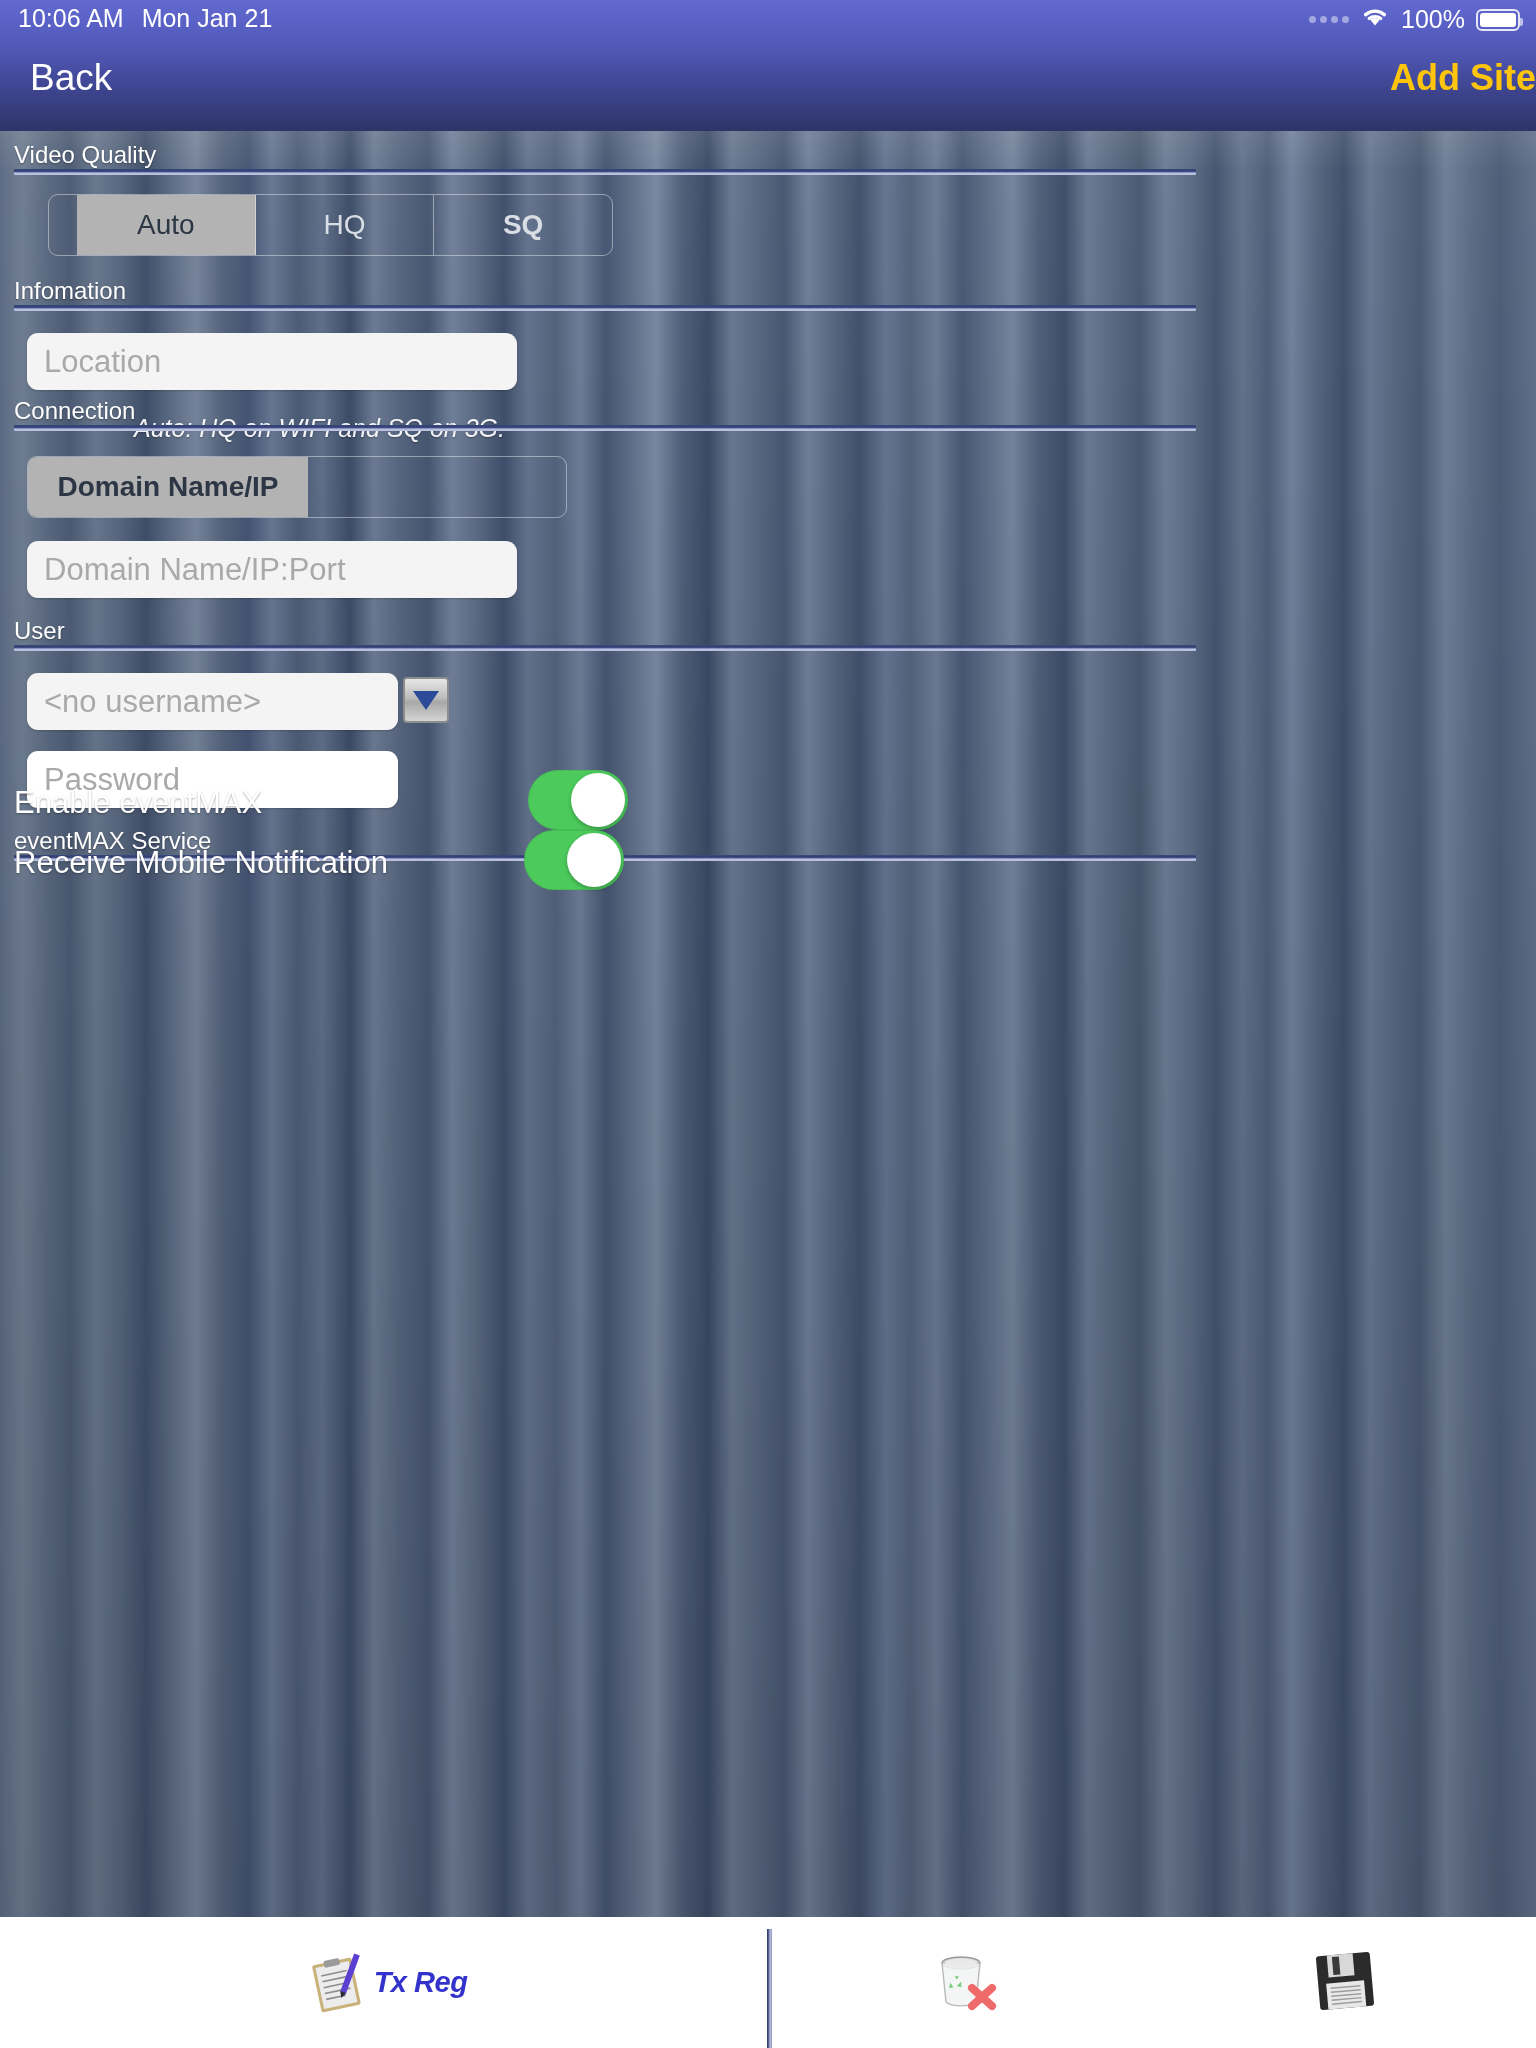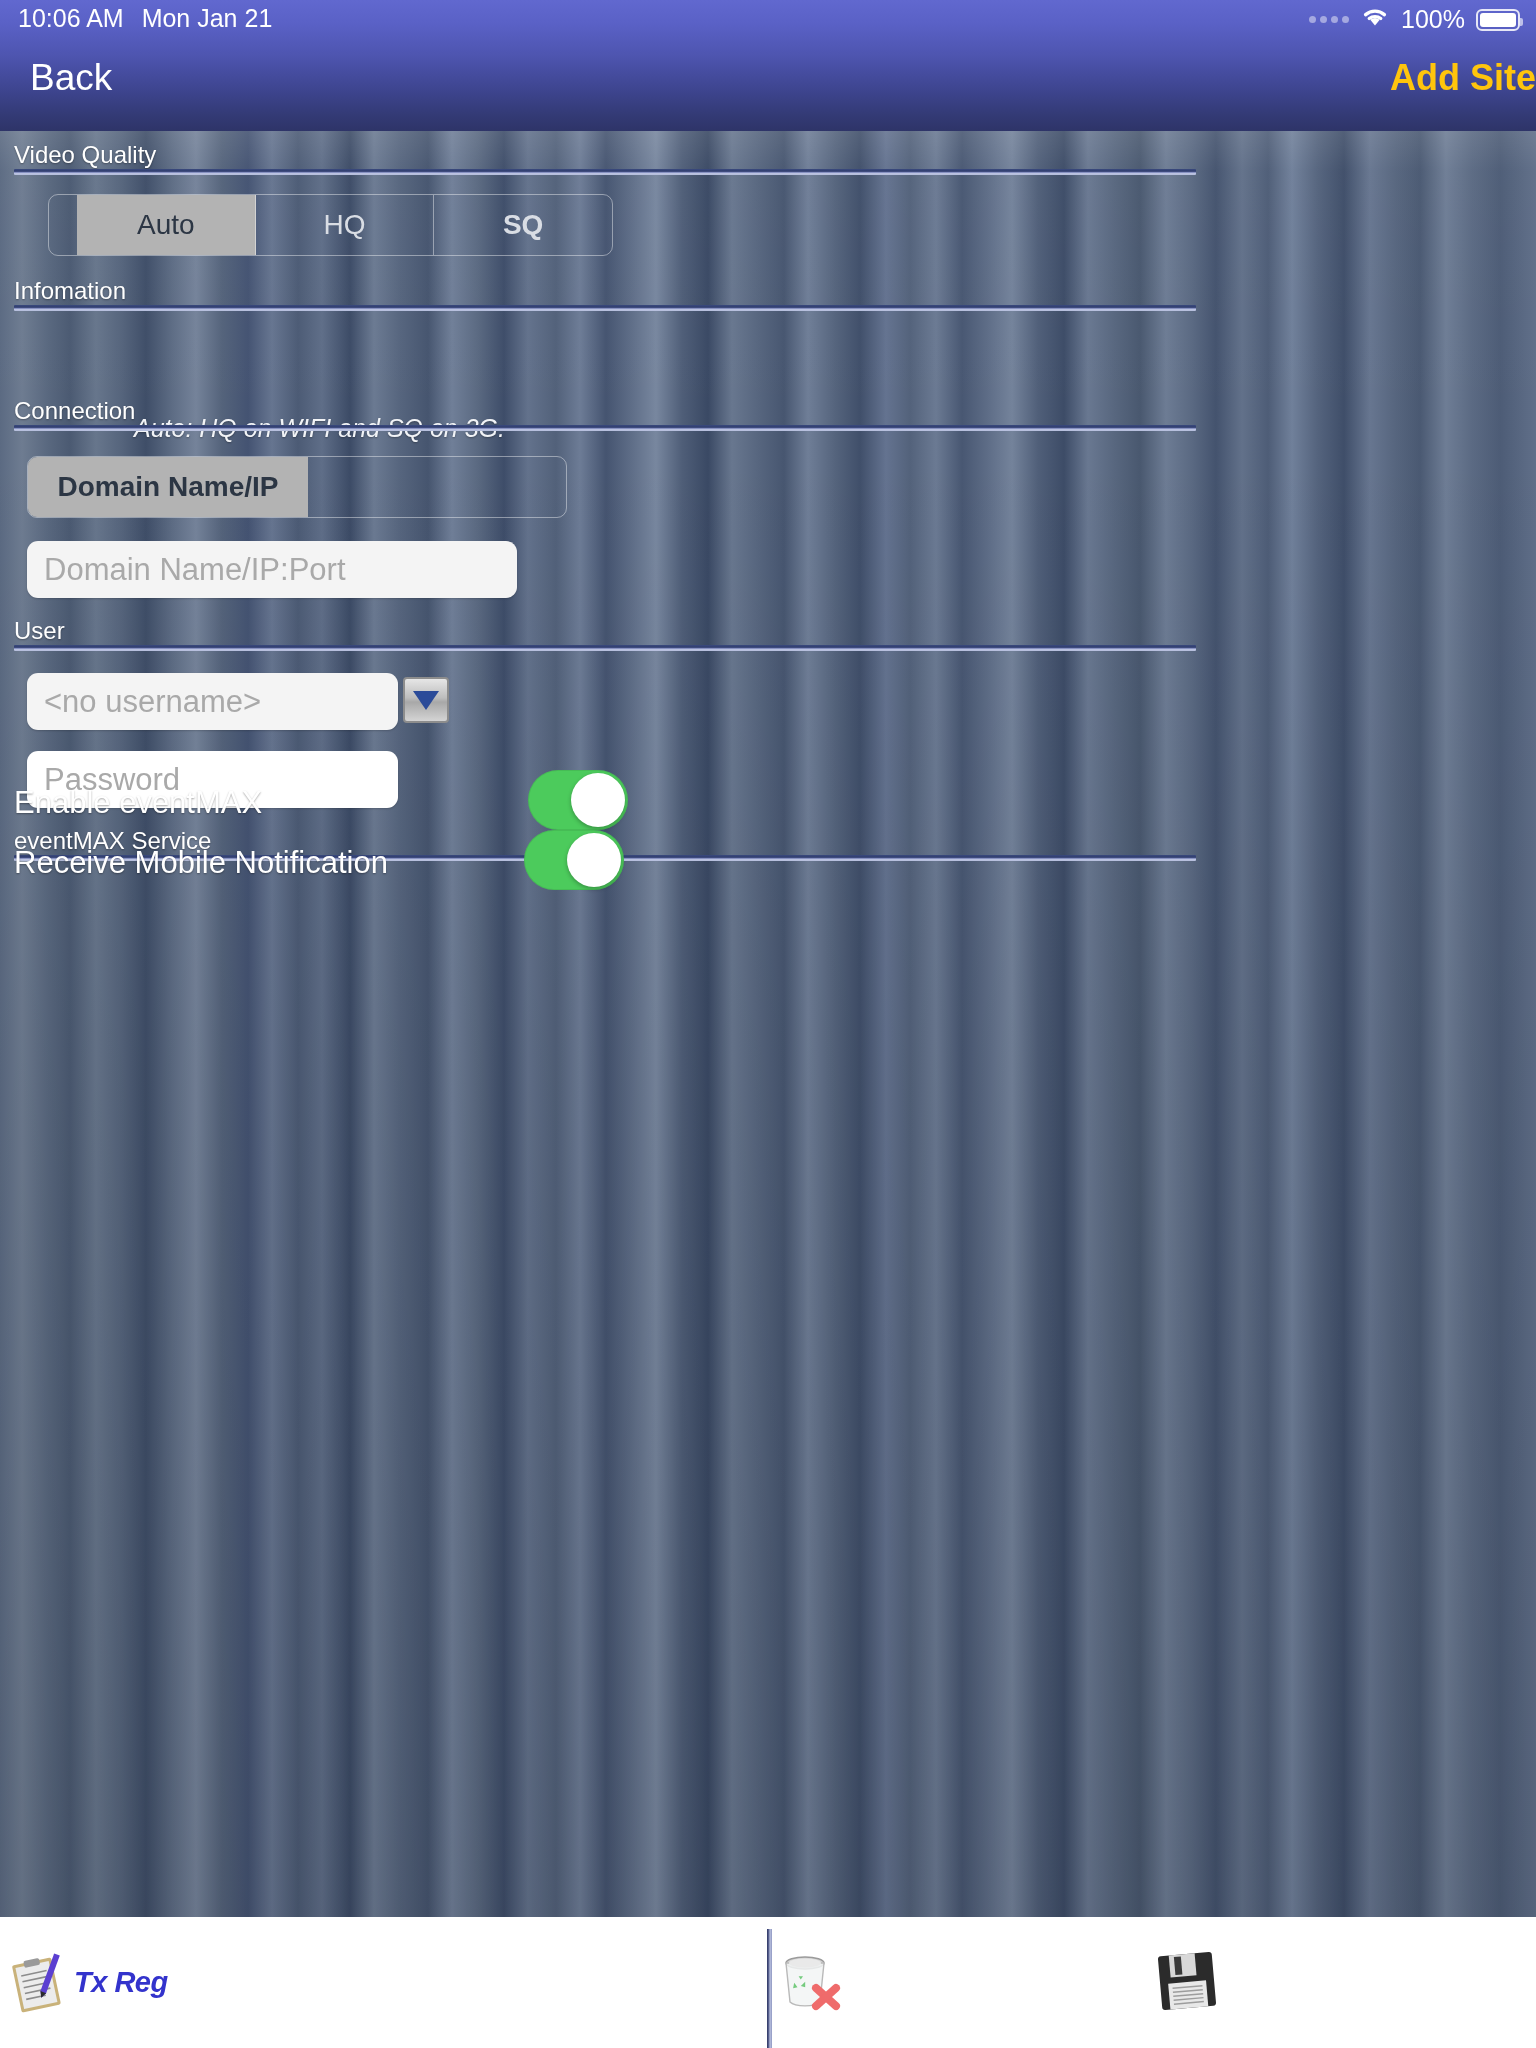--- a/index.html
+++ b/index.html
@@ -266,21 +266,21 @@
   }
   .tb-sep {
     position: absolute;
     top: 12px;
     width: 5px; height: 119px;
     background: linear-gradient(to right, #2b3360 0%, #5d6694 35%, #b9c0de 60%, #8e97c2 100%);
   }
   .tb-item {
     position: absolute;
     top: 0; height: 131px;
-    display: flex; align-items: center; 
+    display: flex; align-items: center; justify-content: center;
     cursor: pointer;
   }
 
   
   .txreg { display: flex; align-items: center; gap: 2px; }
   .txreg-label {
     font-size: 29px; font-weight: bold; font-style: italic;
     color: #3333cc;
     letter-spacing: -0.5px;
   }
@@ -335,20 +335,21 @@
       <div class="seg-item sel" style="width:188px;">Auto</div>
       <div class="seg-item" style="width:188px;">HQ</div>
       <div class="seg-item" style="width:187px;">SQ</div>
     </div>
 
     <div class="hint" style="left:134px; top:283px;">Auto: HQ on WIFI and SQ on 3G.</div>
 
     <div class="sect-label" style="left:14px; top:148px;">Infomation</div>
     <div class="divider" style="top:174px;"></div>
 
+    <div class="field" style="left:27px; top:202px; width:490px;">Location</div>
 
     <div class="sect-label" style="left:14px; top:268px;">Connection</div>
     <div class="divider" style="top:294px;"></div>
 
     <div class="seg" style="left:27px; top:325px; width:540px;">
       <div class="seg-item sel" style="width:280px;">Domain Name/IP</div>
     </div>
 
     <div class="field" style="left:27px; top:410px; width:490px;">Domain Name/IP:Port</div>
 

